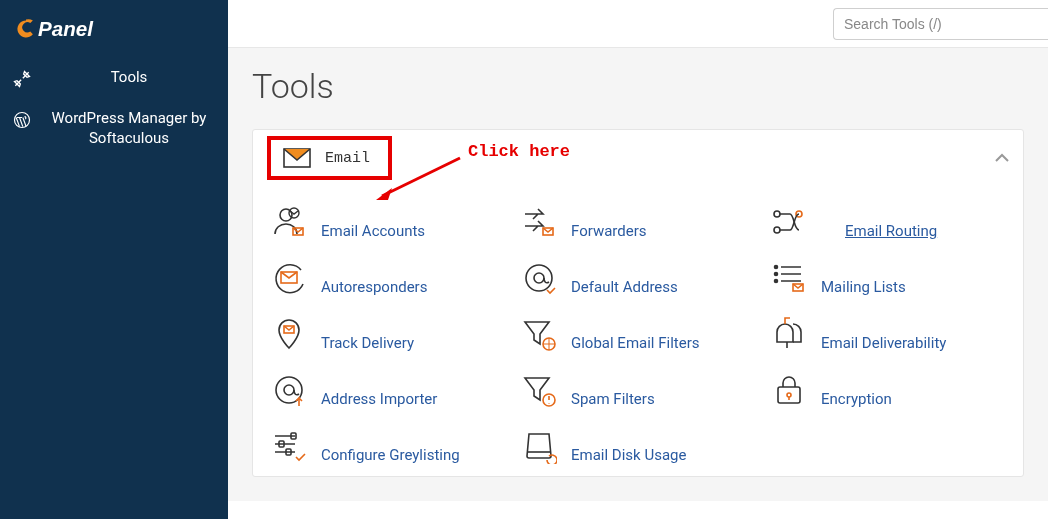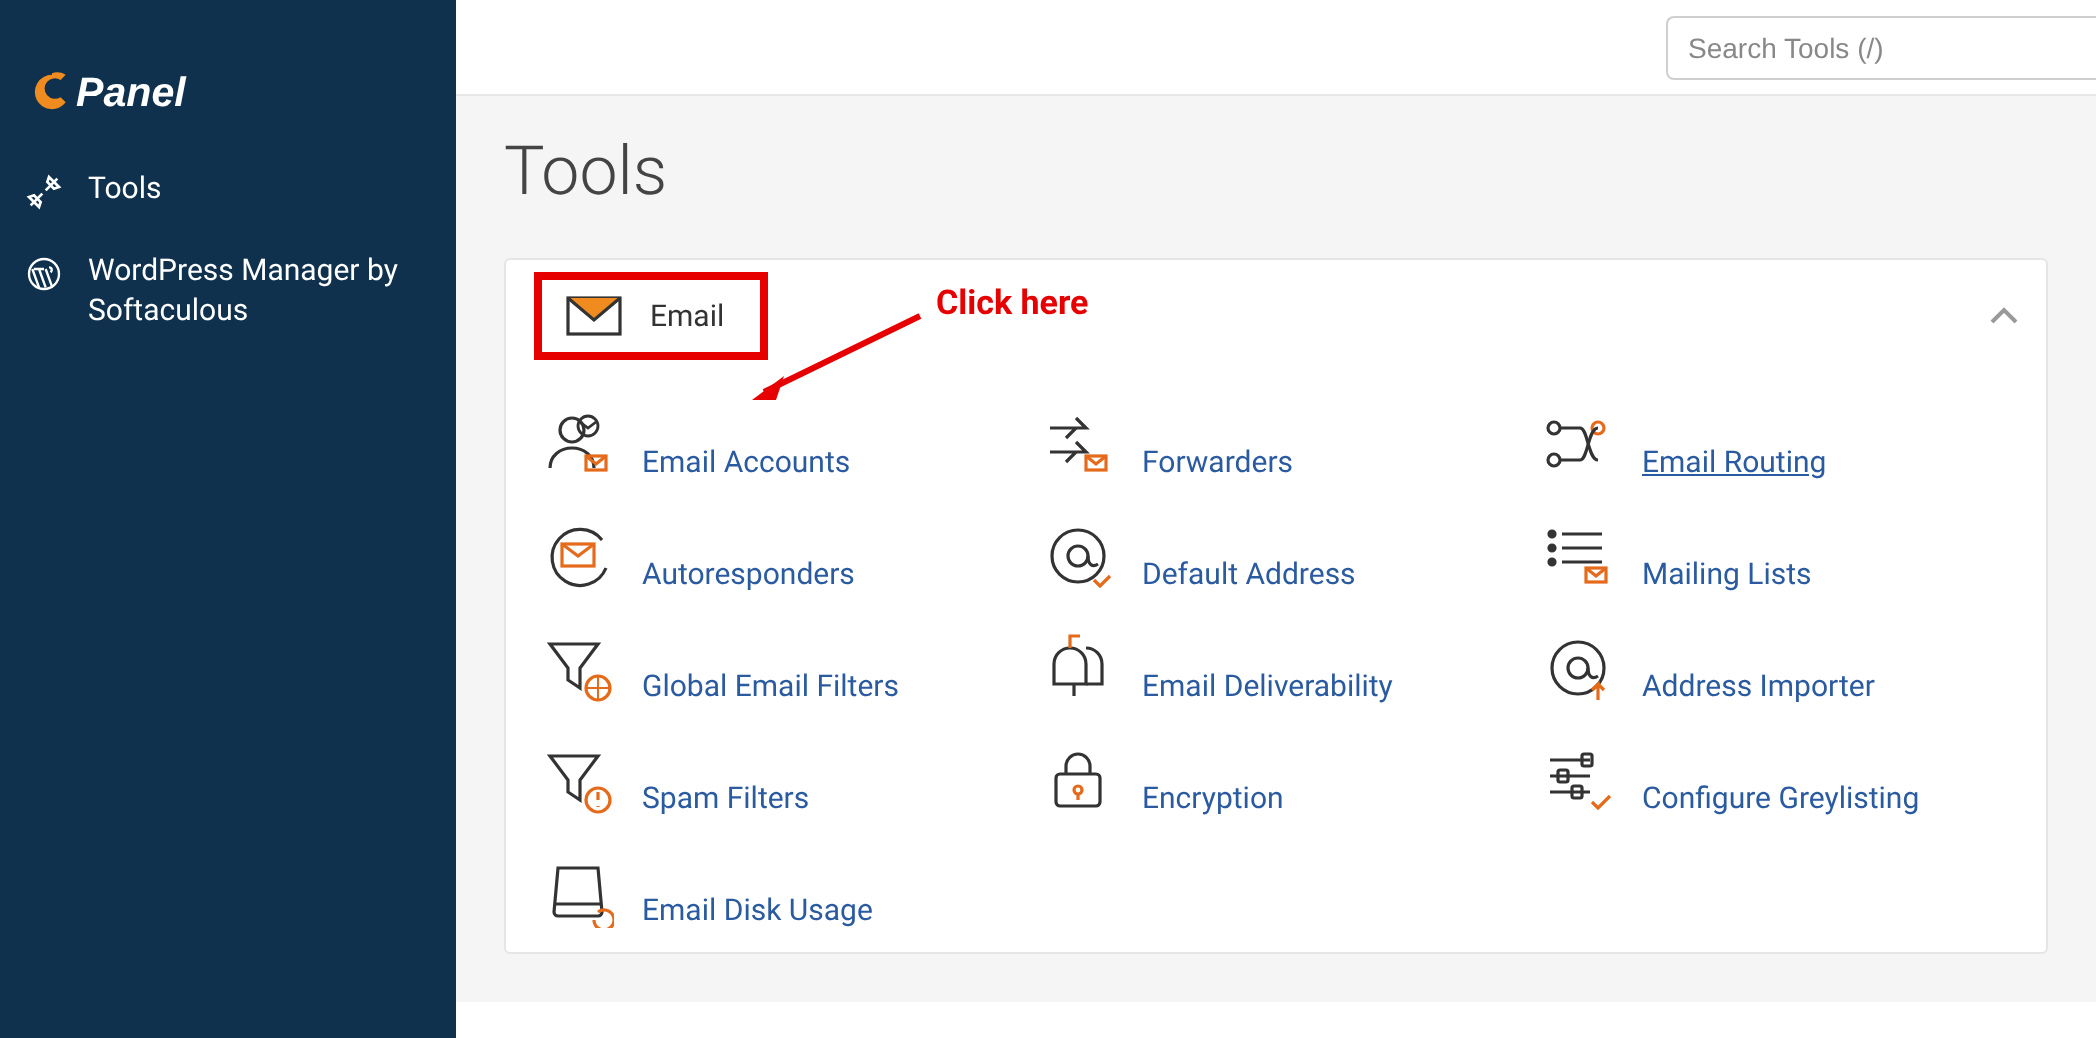--- a/index.html
+++ b/index.html
@@ -12,21 +12,22 @@
     overflow: hidden;
     position: relative;
   }
   .sidebar {
     position: absolute;
     left: 0; top: 0;
     width: 228px;
     height: 519px;
     background: #10314e;
     color: #fff;
-    padding-top: 17px;
+    padding-top: 0;
+    text-align: center;
   }
   .logo-wrap {
     width: 228px;
     height: 58px;
     display: flex;
     align-items: center;
     padding-left: 14px;
   }
   .logo { width: 120px; height: 36px; }
   .nav-item {
@@ -93,20 +94,21 @@
     background: #fff;
     border: 1px solid #e5e5e5;
     border-radius: 3px;
     position: relative;
     padding-bottom: 12px;
   }
   .panel-header {
     display: flex;
     align-items: center;
     padding: 10px 12px 10px 20px;
+    font-family: Liberation Mono, monospace;
   }
   .panel-header-left {
     display: flex;
     align-items: center;
     border: 4px solid #e60000;
     padding: 8px 18px 8px 12px;
     margin: -4px 0 -4px -6px;
   }
   .panel-header-left .hdr-icon { width: 28px; height: 20px; margin-right: 14px; }
   .panel-header-left .hdr-label { font-size: 15px; color: #333; }
@@ -142,21 +144,21 @@
   }
   .tool .tool-icon {
     width: 36px; height: 36px;
     flex: 0 0 36px;
     margin-right: 14px;
   }
   .tool .tool-label {
     font-size: 15px;
     color: #2a5aa0;
   }
-  .tool .tool-label.u { text-decoration: underline; }
+  .tool .tool-label.u { text-decoration: underline; margin-left: 24px; }
   svg { display: block; }
 </style>
 </head>
 <body>
 
 <div class="sidebar">
   <div class="logo-wrap">
     <svg class="logo" viewBox="0 0 140 32">
       <g fill="#fff">
         <path d="M14 6a10 10 0 1 0 8 16l-3-3a6 6 0 1 1 0-10l3-3a10 10 0 0 0-8-1z" fill="#f08c1f"></path>
@@ -300,20 +302,30 @@
               <circle cx="5" cy="14" r="1.5" fill="#333"></circle>
               <circle cx="5" cy="21" r="1.5" fill="#333"></circle>
               <path d="M10 7h20M10 14h20M10 21h20"></path>
               <rect x="22" y="24" width="10" height="7" stroke="#e56a1a"></rect>
               <path d="M22 24l5 4 5-4" stroke="#e56a1a"></path>
             </svg>
           </span>
           <span class="tool-label">Mailing Lists</span>
         </div>
 
+        <div class="tool">
+          <span class="tool-icon">
+            <svg viewBox="0 0 36 36" fill="none" stroke="#333" stroke-width="1.6">
+              <path d="M18 4a10 10 0 0 1 10 10c0 8-10 18-10 18S8 22 8 14A10 10 0 0 1 18 4z"></path>
+              <rect x="13" y="10" width="10" height="7" stroke="#e56a1a"></rect>
+              <path d="M13 10l5 4 5-4" stroke="#e56a1a"></path>
+            </svg>
+          </span>
+          <span class="tool-label">Track Delivery</span>
+        </div>
 
         <div class="tool">
           <span class="tool-icon">
             <svg viewBox="0 0 36 36" fill="none" stroke="#333" stroke-width="1.6">
               <path d="M4 6h24l-9 12v10l-6-4V18z"></path>
               <circle cx="28" cy="28" r="6" stroke="#e56a1a"></circle>
               <path d="M22 28h12M28 22v12" stroke="#e56a1a" stroke-width="1"></path>
             </svg>
           </span>
           <span class="tool-label">Global Email Filters</span>

